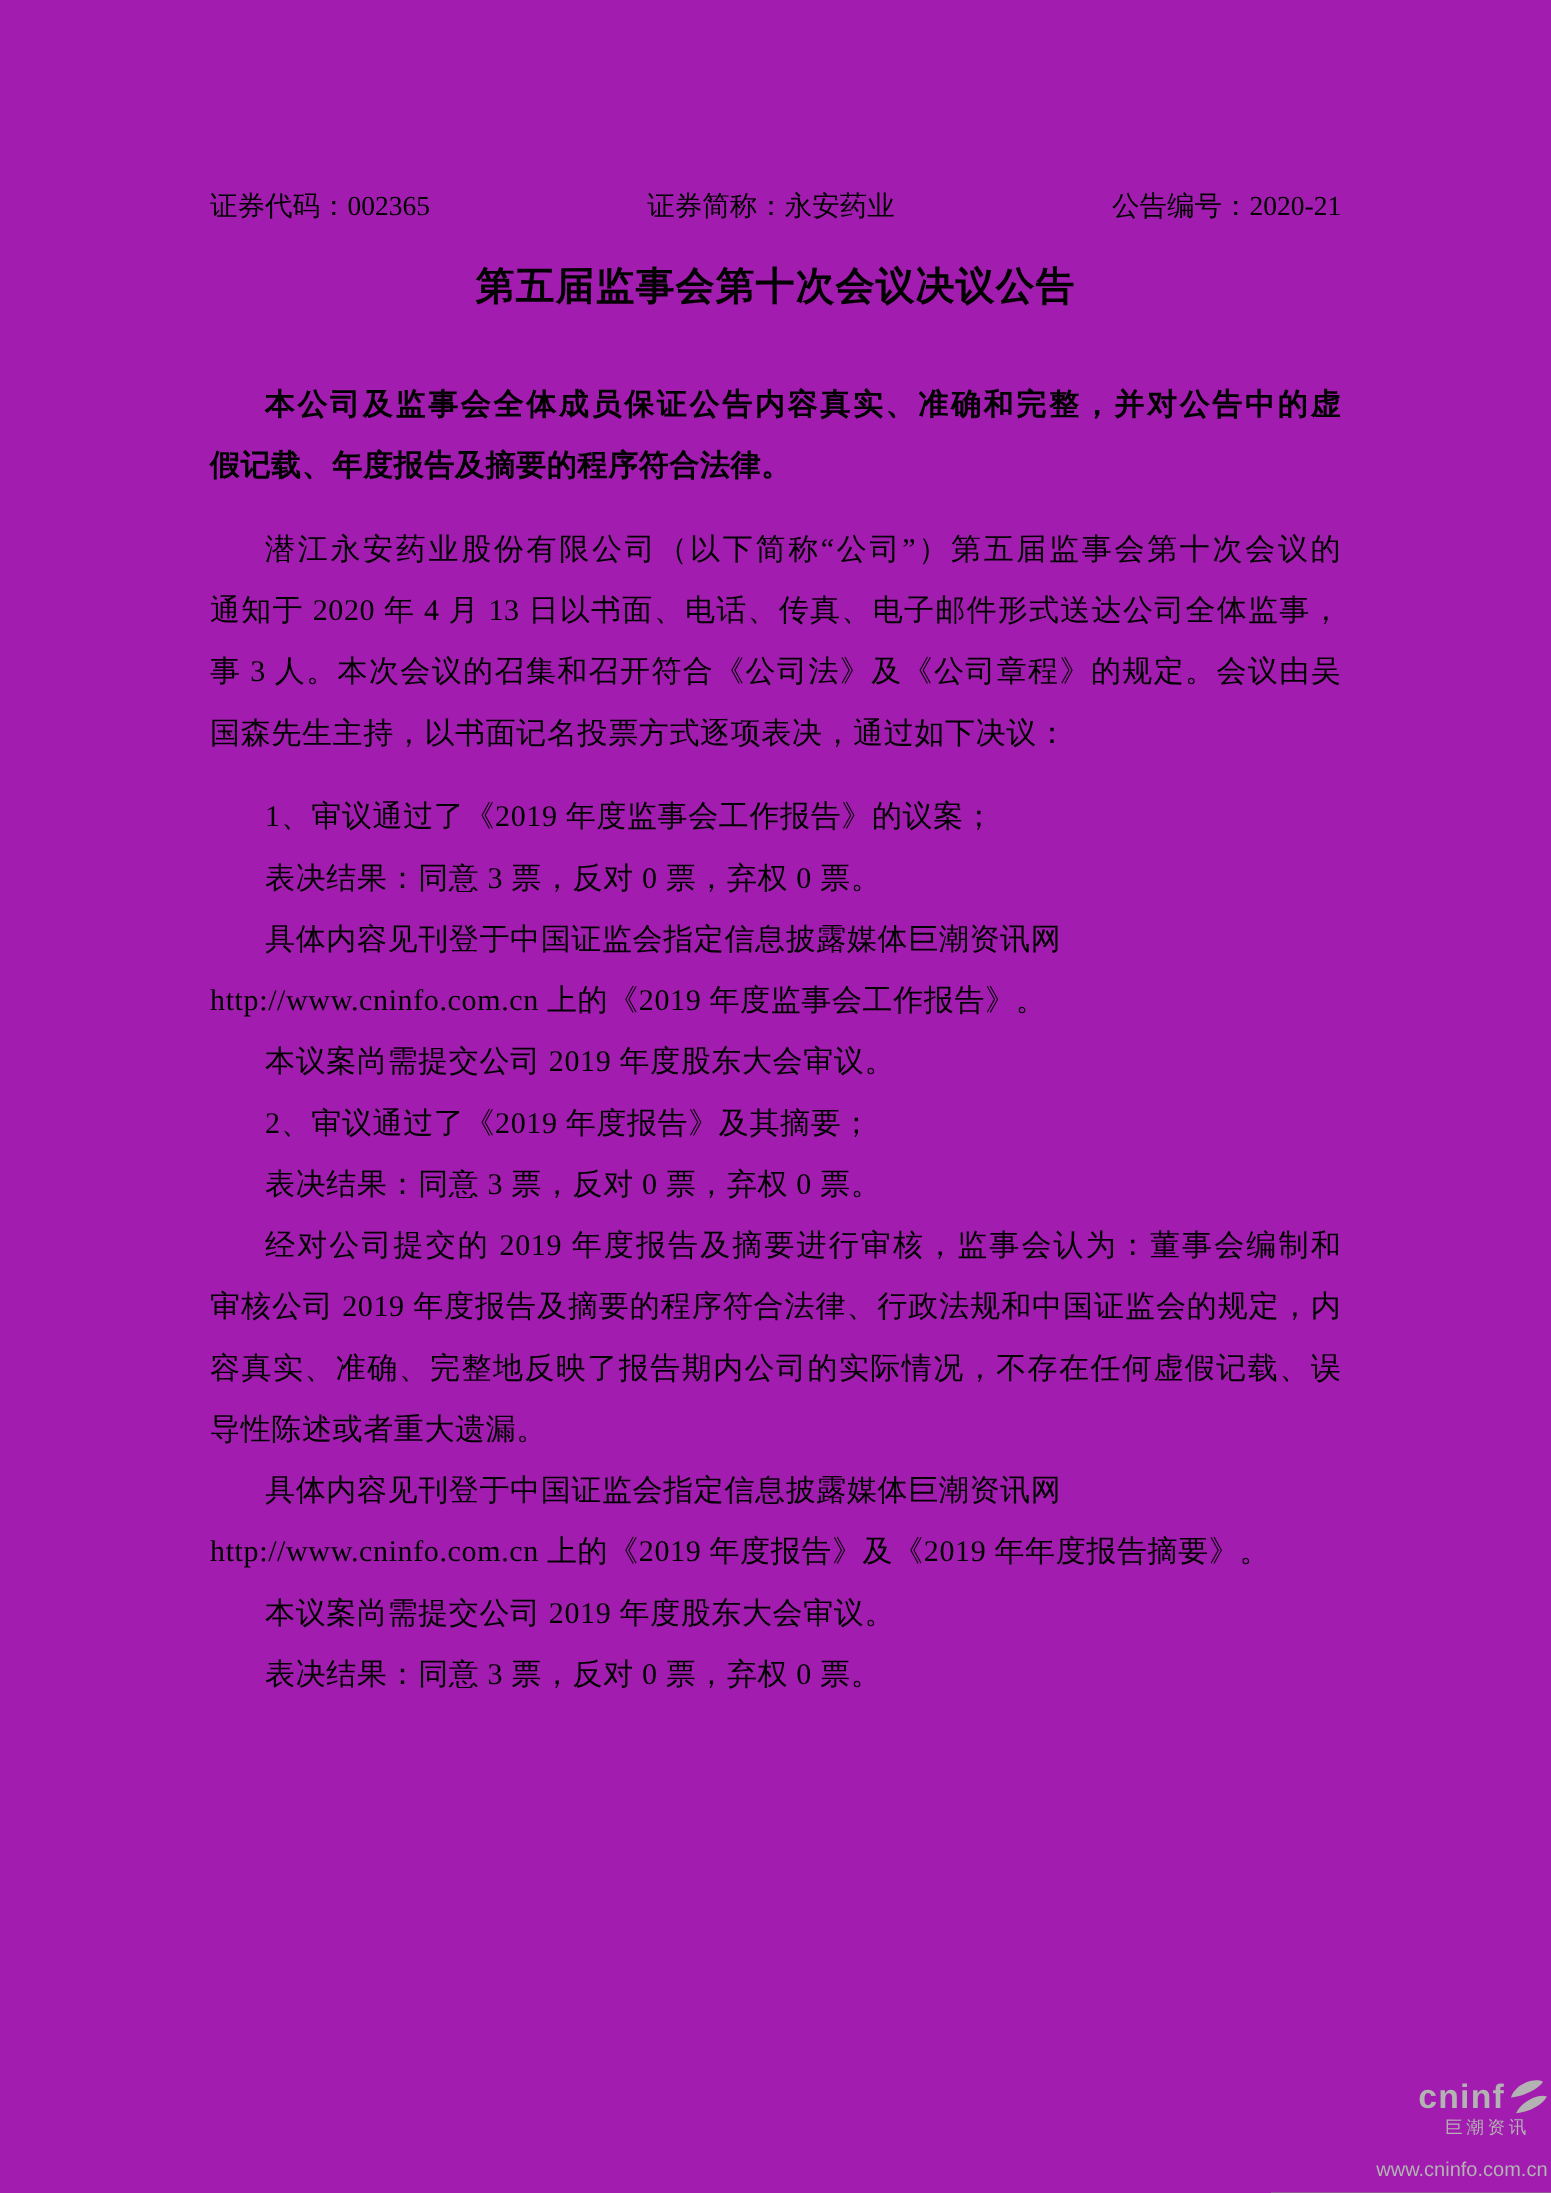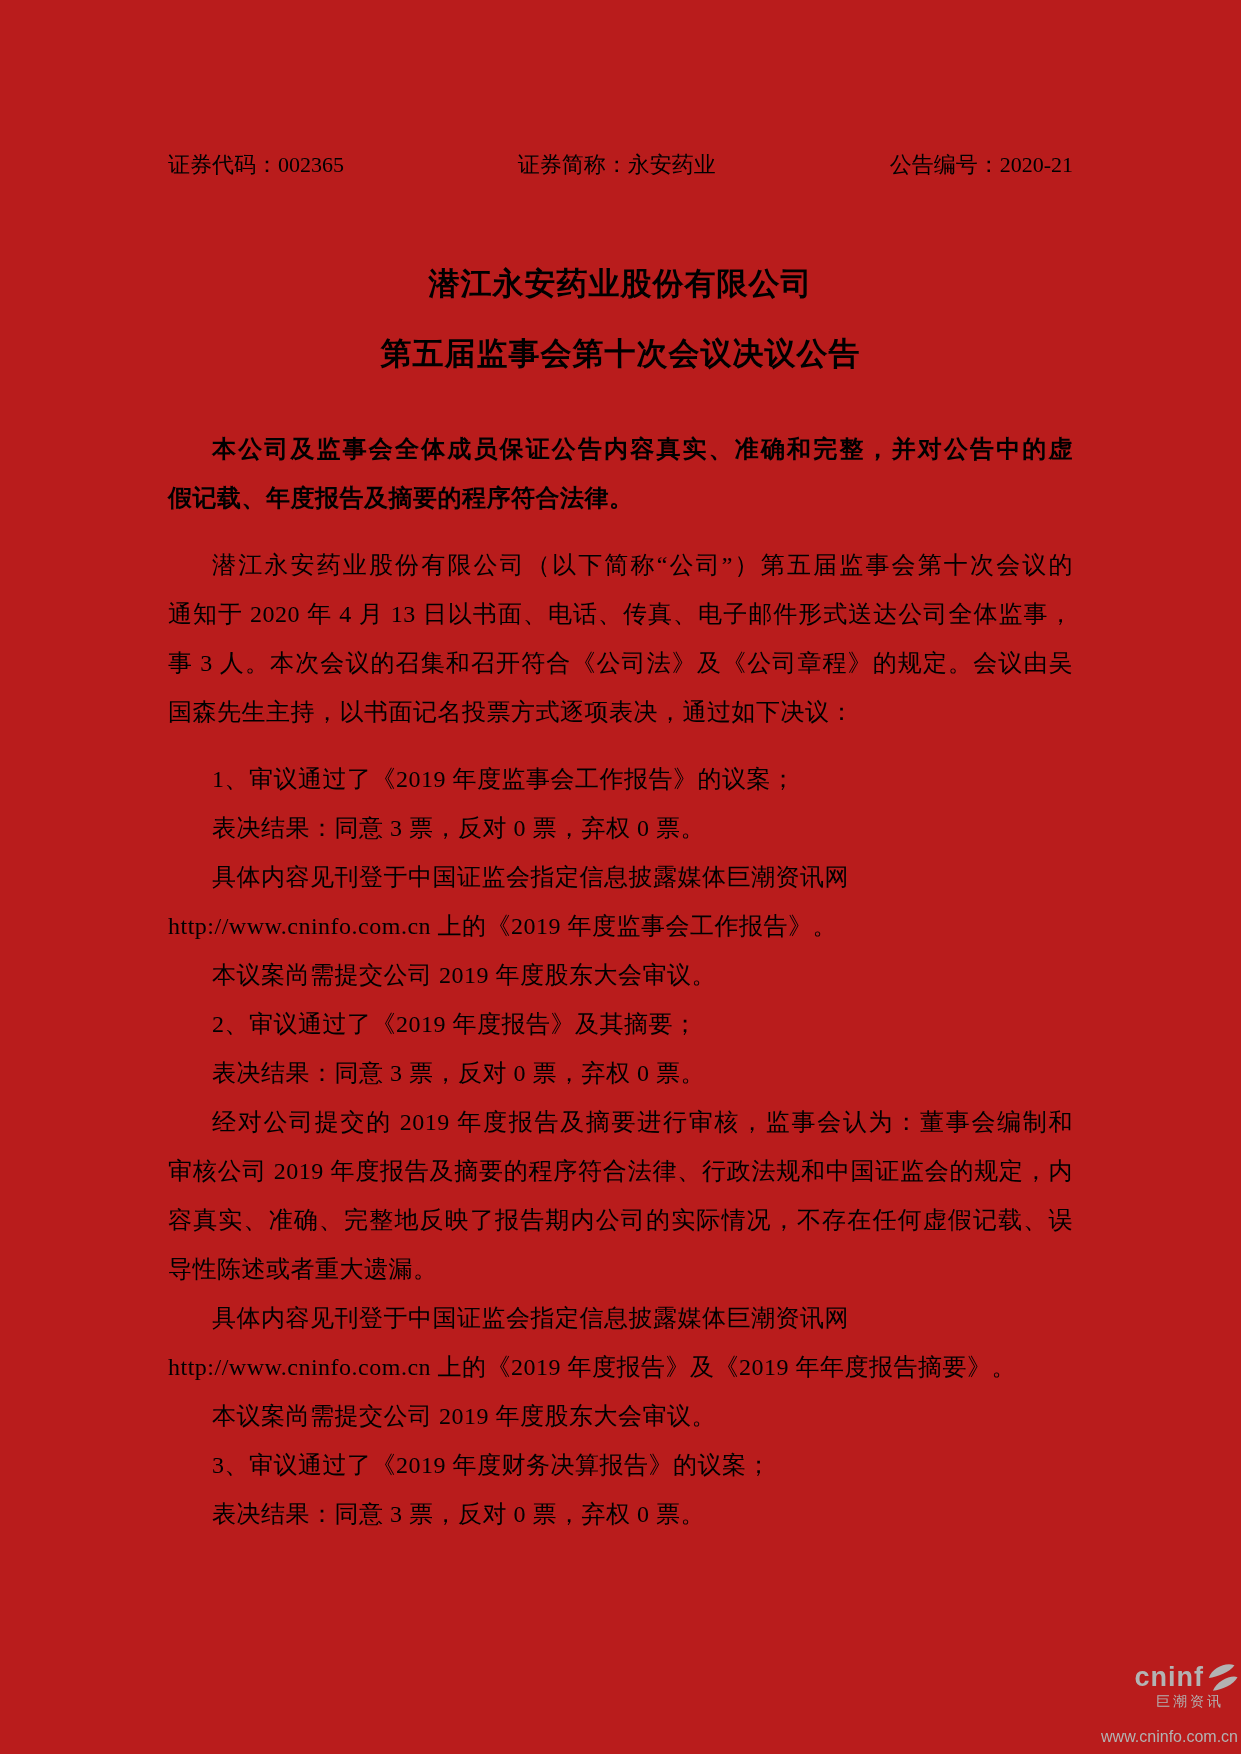--- a/index.html
+++ b/index.html
@@ -1,21 +1,21 @@
 <!DOCTYPE html>
 <html><head>
 <meta charset="utf-8">
 <style>
   html, body { margin: 0; padding: 0; background: #888; }
   .page {
     position: relative;
     width: 1241px;
     height: 1754px;
     margin: 0 auto;
-    background: #b91c1c;
+    background: #a21caf;
     font-family: "Liberation Serif", "DejaVu Serif", serif;
     color: #000;
     overflow: hidden;
   }
   .content {
     position: absolute;
     left: 168px;
     width: 905px;
     top: 0;
   }
@@ -82,21 +82,20 @@
 
 <div class="page">
   <div class="content">
 
     <div class="doc-header">
       <span>证券代码：002365</span>
       <span>证券简称：永安药业</span>
       <span>公告编号：2020-21</span>
     </div>
 
-    <div class="title title1">潜江永安药业股份有限公司</div>
     <div class="title title2">第五届监事会第十次会议决议公告</div>
 
     <div class="doc-body">
       <div class="line indent b full">本公司及监事会全体成员保证公告内容真实、准确和完整，并对公告中的虚</div>
       <div class="line b gap">假记载、年度报告及摘要的程序符合法律。</div>
       <div class="line indent full">潜江永安药业股份有限公司（以下简称“公司”）第五届监事会第十次会议的</div>
       <div class="line full">通知于 2020 年 4 月 13 日以书面、电话、传真、电子邮件形式送达公司全体监事，</div>
       <div class="line full">事 3 人。本次会议的召集和召开符合《公司法》及《公司章程》的规定。会议由吴</div>
       <div class="line gap">国森先生主持，以书面记名投票方式逐项表决，通过如下决议：</div>
       <div class="line indent">1、审议通过了《2019 年度监事会工作报告》的议案；</div>
@@ -106,21 +105,20 @@
       <div class="line indent">本议案尚需提交公司 2019 年度股东大会审议。</div>
       <div class="line indent">2、审议通过了《2019 年度报告》及其摘要；</div>
       <div class="line indent">表决结果：同意 3 票，反对 0 票，弃权 0 票。</div>
       <div class="line indent full">经对公司提交的 2019 年度报告及摘要进行审核，监事会认为：董事会编制和</div>
       <div class="line full">审核公司 2019 年度报告及摘要的程序符合法律、行政法规和中国证监会的规定，内</div>
       <div class="line full">容真实、准确、完整地反映了报告期内公司的实际情况，不存在任何虚假记载、误</div>
       <div class="line">导性陈述或者重大遗漏。</div>
       <div class="line indent">具体内容见刊登于中国证监会指定信息披露媒体巨潮资讯网</div>
       <div class="line">http://www.cninfo.com.cn 上的《2019 年度报告》及《2019 年年度报告摘要》。</div>
       <div class="line indent">本议案尚需提交公司 2019 年度股东大会审议。</div>
-      <div class="line indent">3、审议通过了《2019 年度财务决算报告》的议案；</div>
       <div class="line indent">表决结果：同意 3 票，反对 0 票，弃权 0 票。</div>
     </div>
 
   </div>
 
   <div class="cninfo">
     <div class="row1">
       <span class="wordmark">cninf</span>
       <span class="swoosh">
         <svg viewBox="0 0 34 32" width="32" height="30" aria-hidden="true">

